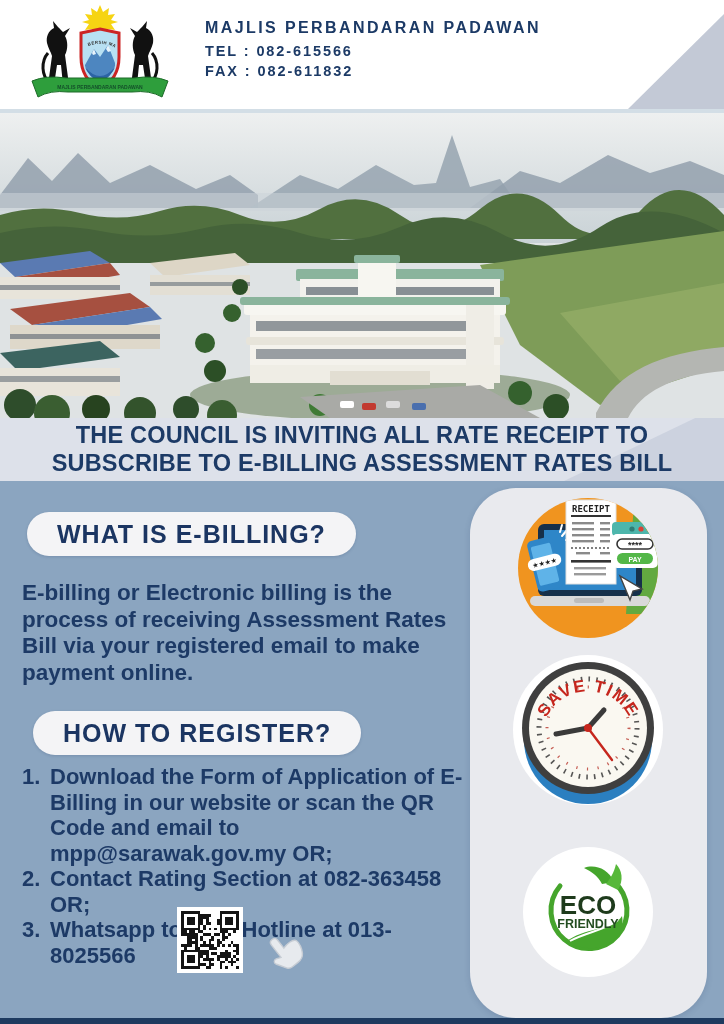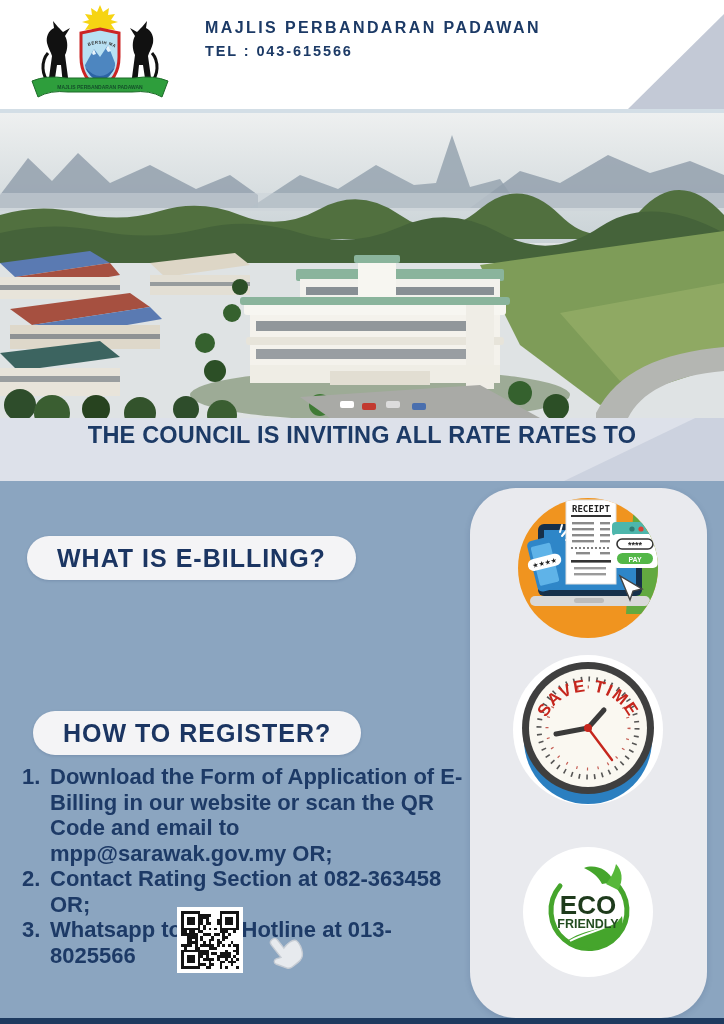--- a/index.html
+++ b/index.html
@@ -27,21 +27,21 @@
     clip-path:polygon(82% 0, 100% 0, 100% 100%, 0 100%); }
   .banner-text { position:relative; padding-top:3px; text-align:center; color:#1c3a66;
     font-size:23.5px; font-weight:800; letter-spacing:0.2px; line-height:28px; }
 
   
   .main { position:absolute; left:0; top:481px; width:724px; height:543px; background:#8ba5c0; }
   .pill { position:absolute; height:44px; background:#f4f4f6; border-radius:24px;
     display:flex; align-items:center; padding:0 30px; color:#1b3562;
     font-size:25px; font-weight:800; letter-spacing:1px; white-space:nowrap;
     box-shadow:0 1px 3px rgba(30,50,90,.18); }
-  .pill-what { left:27px; top:31px;margin-top:24px; }
+  .pill-what { left:27px; top:31px; }
   .pill-how  { left:33px; top:230px; }
   .para { position:absolute; left:22px; top:99px; width:442px; color:#1d3a66;
     font-size:22.5px; font-weight:600; line-height:1.18; }
   .steps { position:absolute; left:22px; top:283px; width:446px; color:#1d3a66;
     font-size:22px; font-weight:600; line-height:1.16; }
   .step { display:flex; }
   .step .num { flex:none; width:28px; font-weight:700; }
   .step .txt { flex:1; }
 
   .qr { position:absolute; left:177px; top:426px; width:66px; height:66px; background:#ffffff; padding:4px; }
@@ -99,21 +99,22 @@
       </g>
 
       <g>
         <path d="M8,76 Q22,70 42,73 L110,73 Q130,70 144,76 L138,92 Q126,85 108,87 L44,87 Q26,85 14,92 Z" fill="#2e9e3c" stroke="#1c6b28" stroke-width="1"></path>
         <text x="76" y="84" text-anchor="middle" font-size="5" font-weight="700" fill="#14502a">MAJLIS PERBANDARAN PADAWAN</text>
       </g>
     </svg>
 
     <div class="header-text">
       <div class="org-name">MAJLIS PERBANDARAN PADAWAN</div>
-      <div class="h-line">TEL : 043-615566</div>
+      <div class="h-line">TEL : 082-615566</div>
+      <div class="h-line">FAX : 082-611832</div>
     </div>
     <div class="corner-tri"></div>
   </header>
   <div class="header-divider"></div>
 
   <div class="photo">
     <svg width="724" height="305" viewBox="0 0 724 305">
       <defs>
         <linearGradient id="skyg" x1="0" y1="0" x2="0" y2="1">
           <stop offset="0" stop-color="#eef0f0"></stop>
@@ -197,30 +198,32 @@
         <rect x="362" y="290" width="14" height="7" rx="2" fill="#c23a30"></rect>
         <rect x="386" y="288" width="14" height="7" rx="2" fill="#dcdcdc"></rect>
         <rect x="412" y="290" width="14" height="7" rx="2" fill="#4a6fae"></rect>
       </g>
     </svg>
   </div>
 
   <div class="banner">
     <div class="banner-slash"></div>
     <div class="banner-text">
-      <div>THE COUNCIL IS INVITING ALL RATE RATES TO</div>
+      <div>THE COUNCIL IS INVITING ALL RATE RECEIPT TO</div>
+      <div>SUBSCRIBE TO E-BILLING ASSESSMENT RATES BILL</div>
     </div>
   </div>
 
   <main class="main">
 
     <div class="pill pill-what">
       <span>WHAT IS E-BILLING?</span>
     </div>
 
+    <p class="para">E-billing or Electronic billing is the process of receiving Assessment Rates Bill via your registered email to make payment online.</p>
 
     <div class="pill pill-how">
       <span>HOW TO REGISTER?</span>
     </div>
 
     <div class="steps">
       <div class="step">
         <span class="num">1.</span>
         <span class="txt">Download the Form of Application of E-Billing in our website or scan the QR Code and email to mpp@sarawak.gov.my OR;</span>
       </div>

